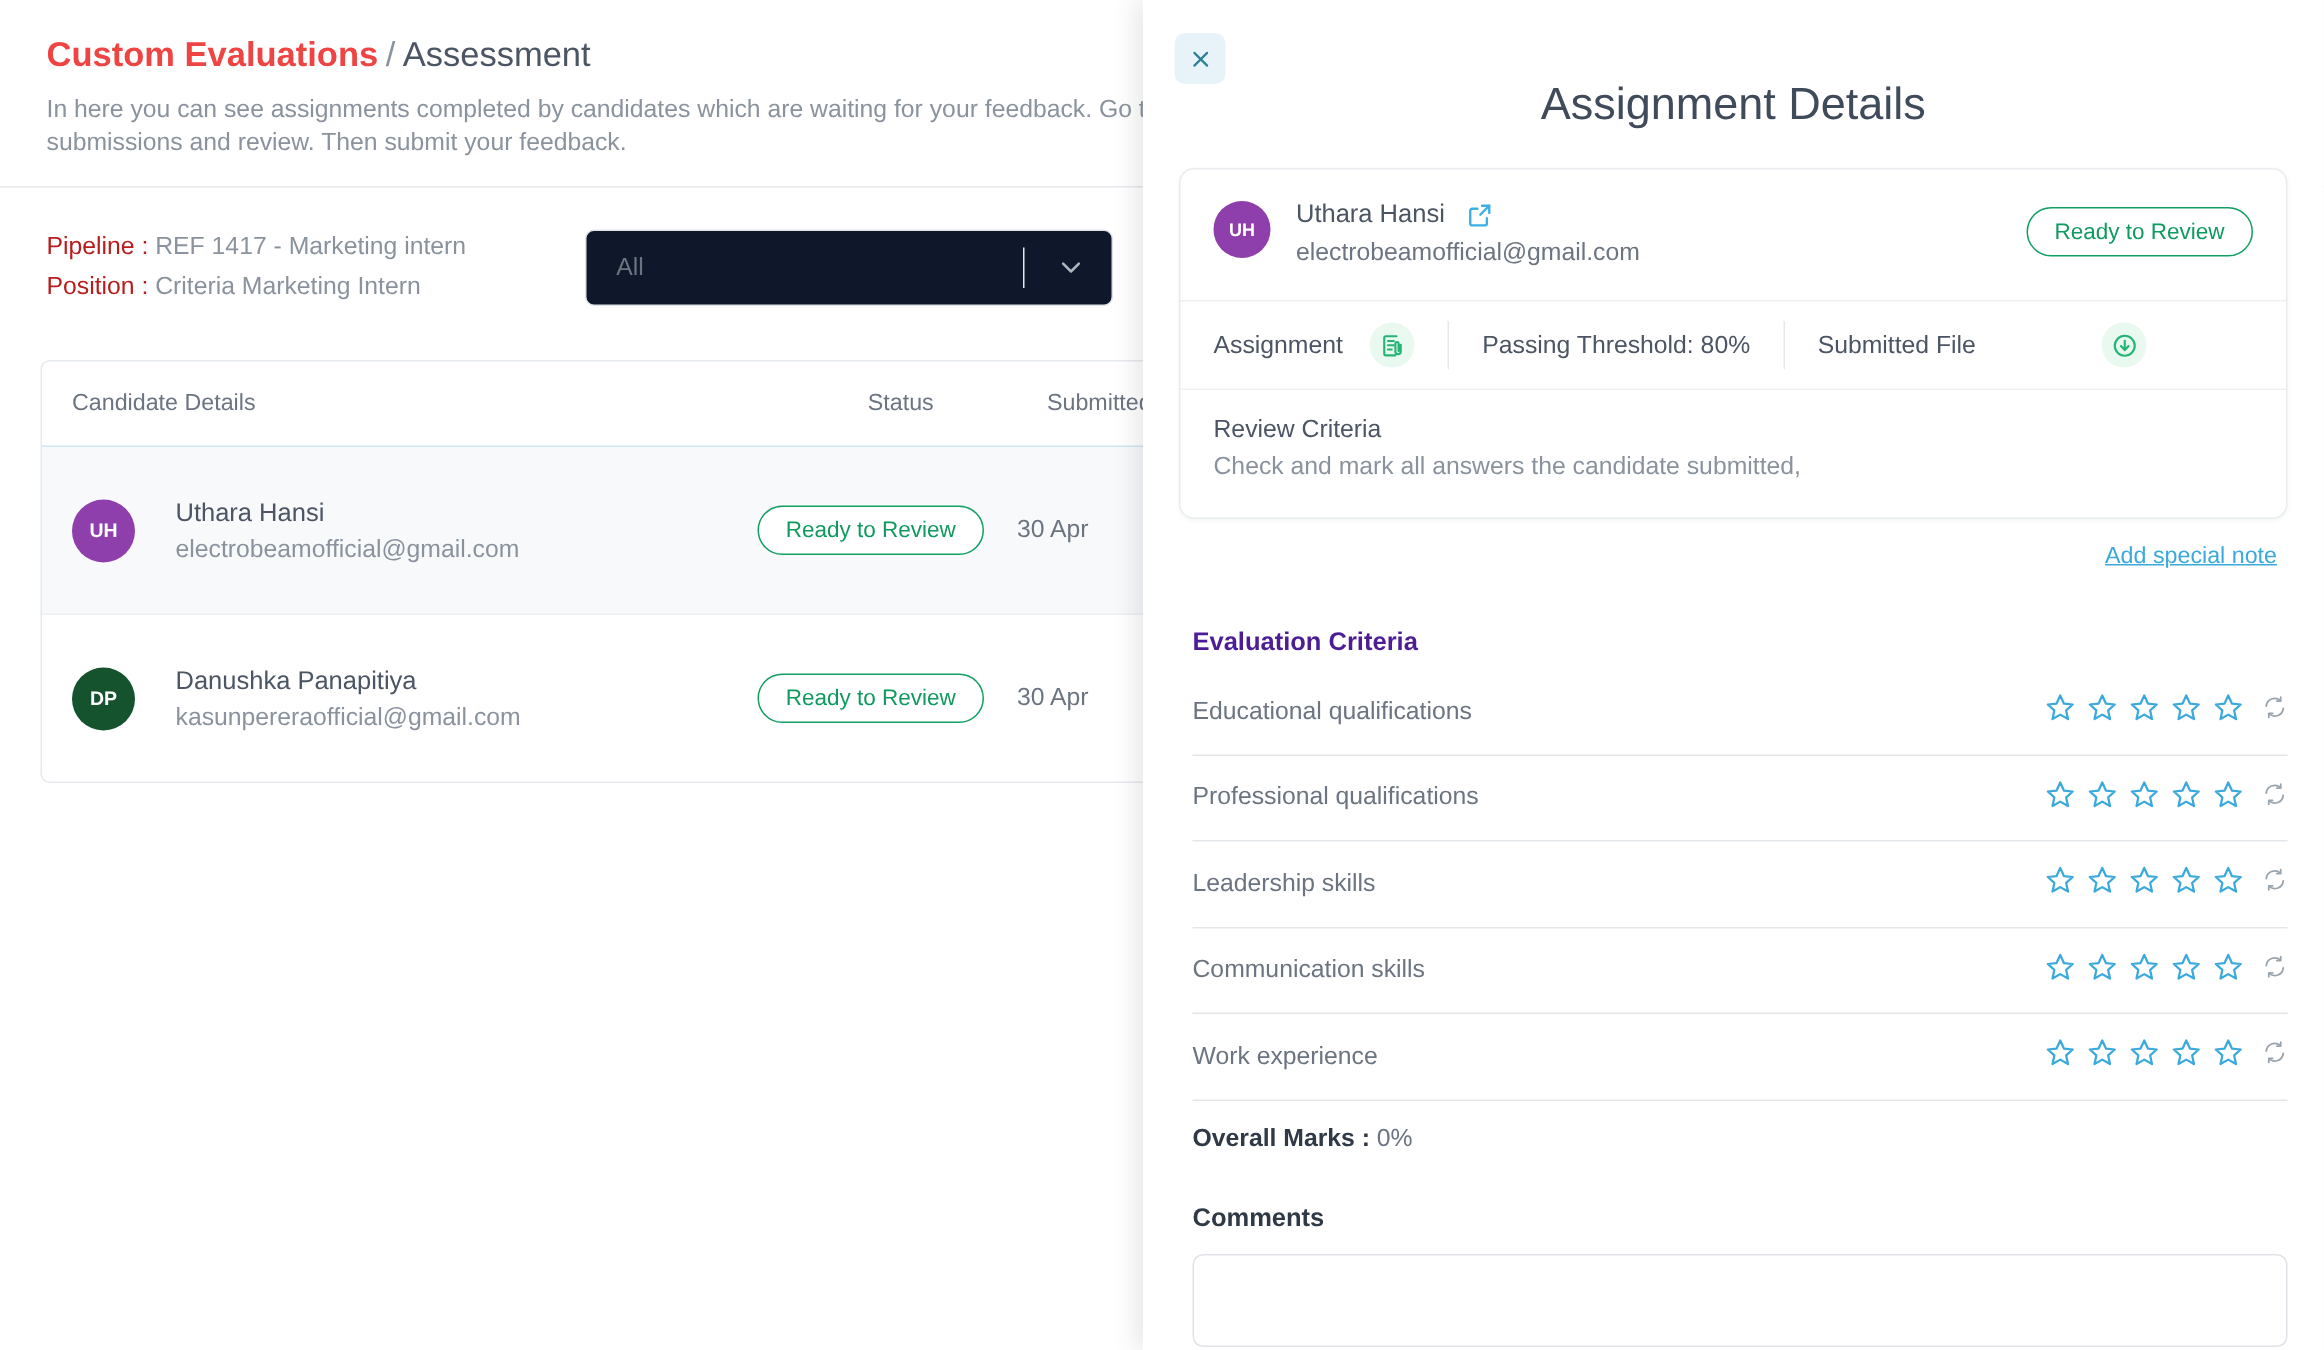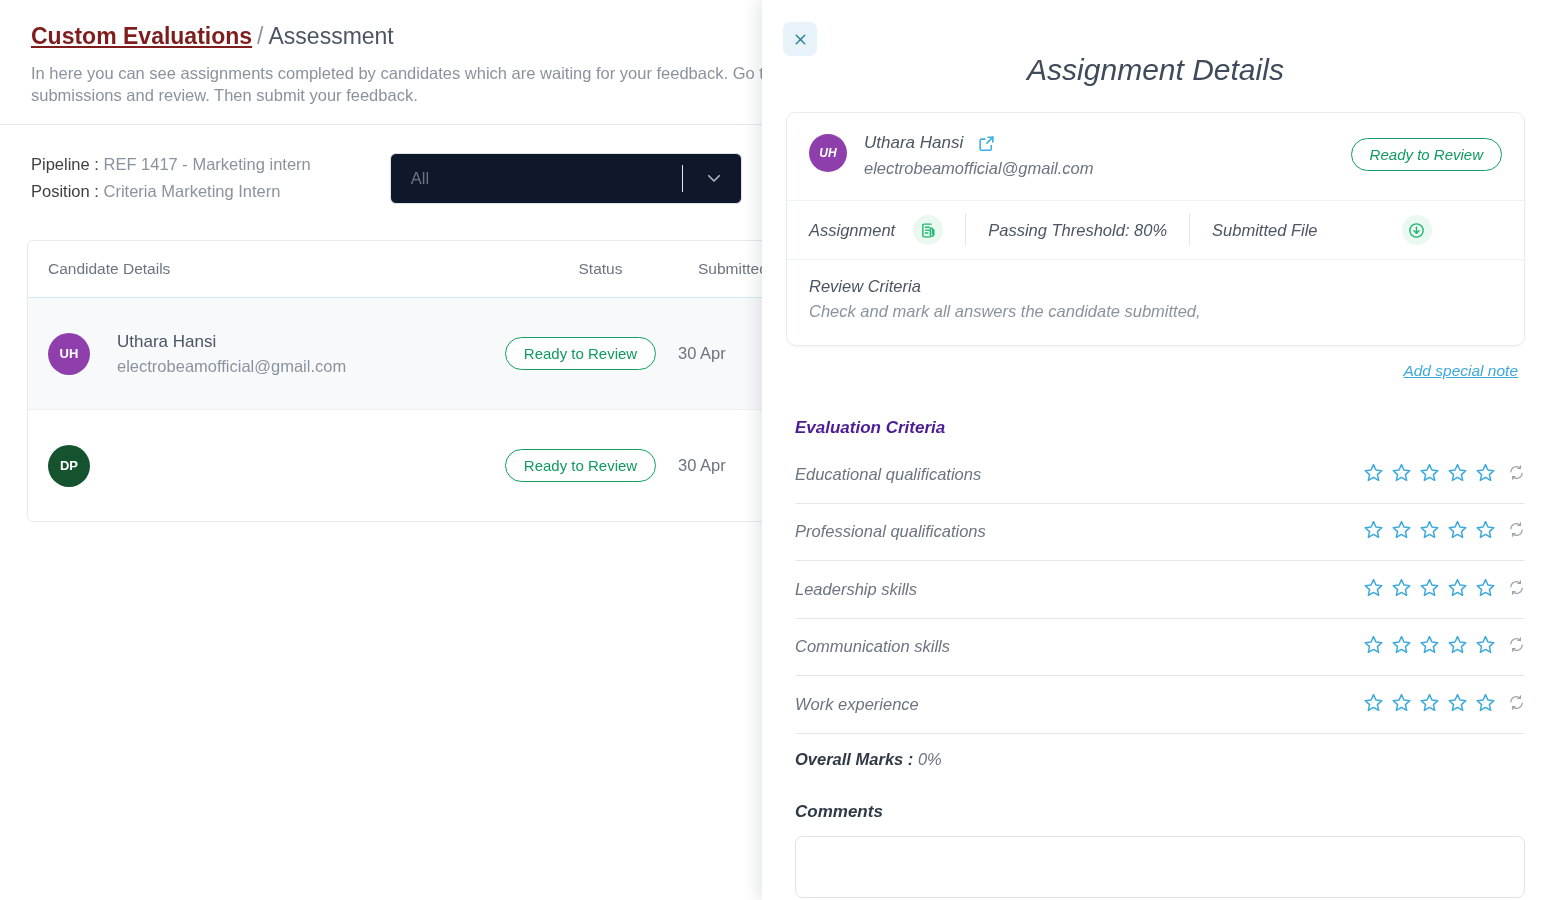--- a/index.html
+++ b/index.html
@@ -31,42 +31,42 @@
   .page-header {
     padding: 22px 0 18px 31px;
     border-bottom: 1px solid #e6eaee;
   }
   .breadcrumb {
     font-size: 23px;
     line-height: 29px;
     font-weight: 600;
     white-space: nowrap;
   }
-  .crumb-root { color: #7f1d1d; text-decoration: underline; }
+  .crumb-root { color: #ef4444; }
   .crumb-sep  { color: #8a949e; font-weight: 400; margin: 0 5px; }
   .crumb-cur  { color: #4b5563; font-weight: 400; }
   .page-desc {
     margin-top: 11px;
     font-size: 16.5px;
     line-height: 22px;
     color: #8a939d;
     max-width: 820px;
   }
 
   .filter-bar {
     display: flex;
     align-items: center;
     padding: 26px 0 0 31px;
   }
   .meta-block {
     font-size: 16.5px;
     line-height: 27px;
     white-space: nowrap;
   }
-  .meta-label { color: #404040; }
+  .meta-label { color: #b91c1c; }
   .meta-value { color: #8a939d; }
 
   .select-wrap {
     position: relative;
     margin-left: 79px;
     width: 350px;
     height: 49px;
     border: 1px solid #dfe3e8;
     border-radius: 6px;
     background: #0f172a;
@@ -173,21 +173,20 @@
   
   .panel {
     position: absolute;
     top: 0;
     left: 762px;
     width: 787px;
     height: 900px;
     background: #ffffff;
     box-shadow: -6px 0 14px rgba(40,50,60,0.10);
     overflow: hidden;
-    font-style: italic;
   }
   .panel-topbar {
     position: relative;
     height: 112px;
   }
   .close-btn {
     position: absolute;
     left: 21px;
     top: 22px;
     width: 34px;
@@ -401,20 +400,24 @@
         </div>
         <div class="cell-status">
           <span class="badge">Ready to Review</span>
         </div>
         <div class="cell-submitted">30 Apr</div>
       </div>
 
       <div class="row">
         <div class="cell-candidate">
           <div class="avatar" style="background:#14532d">DP</div>
+          <div class="cand-text">
+            <div class="cand-name">Danushka Panapitiya</div>
+            <div class="cand-email">kasunpereraofficial@gmail.com</div>
+          </div>
         </div>
         <div class="cell-status">
           <span class="badge">Ready to Review</span>
         </div>
         <div class="cell-submitted">30 Apr</div>
       </div>
     </div>
   </div>
 
   <div class="panel">

